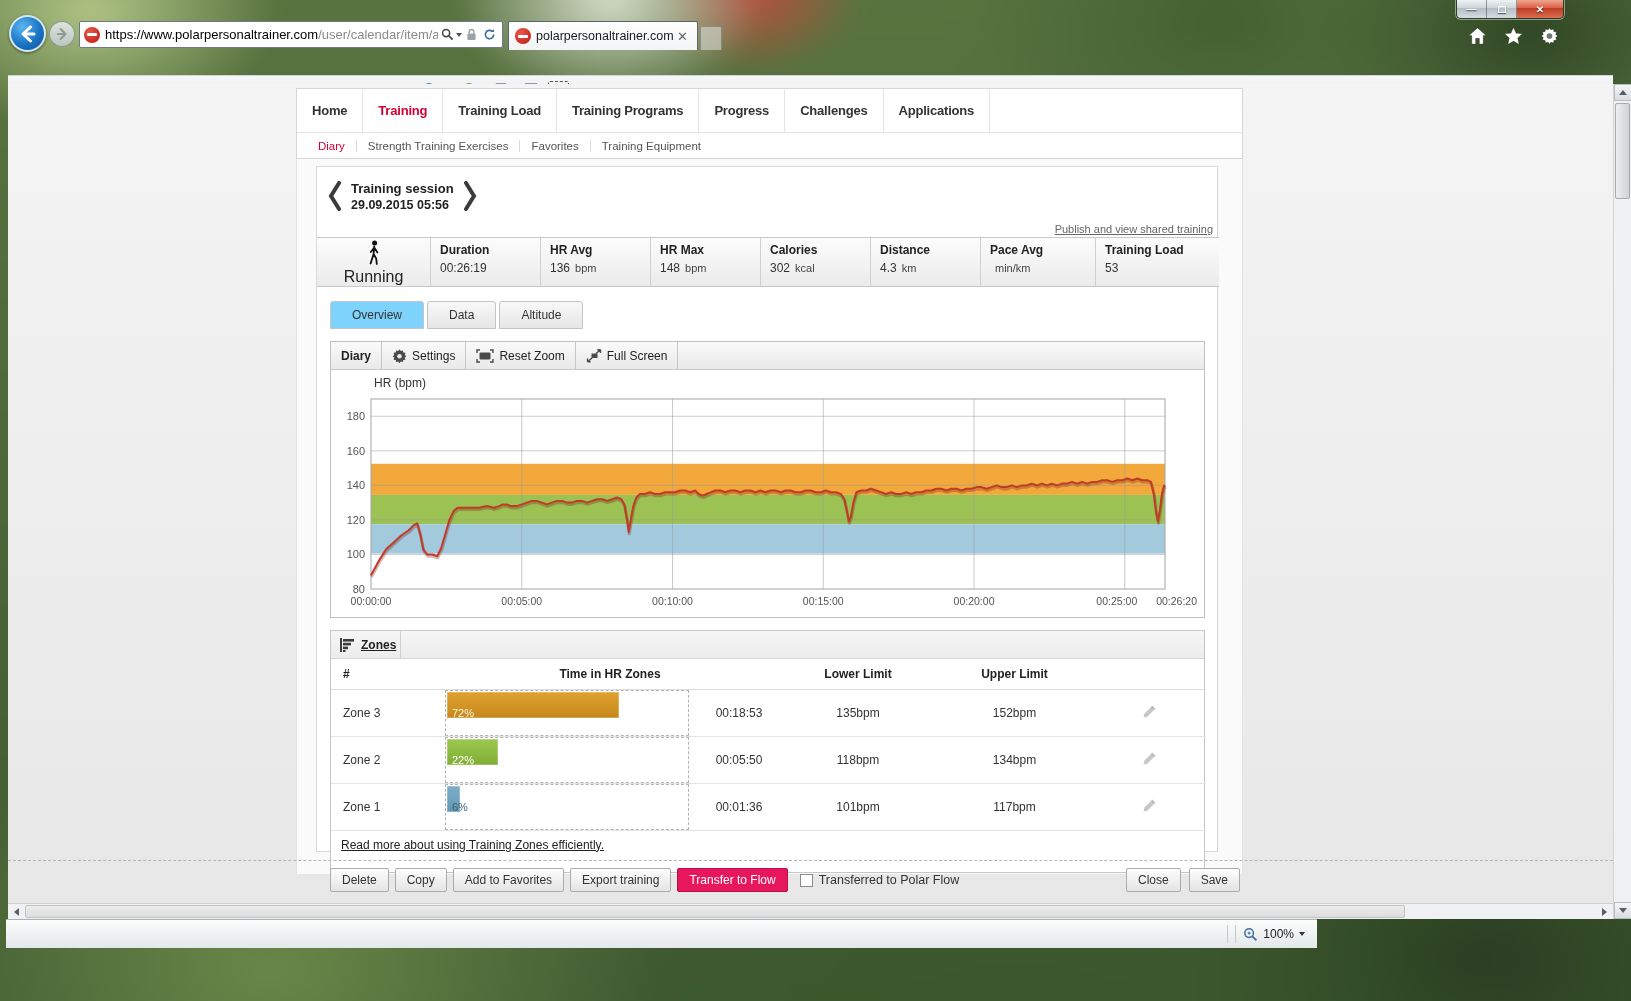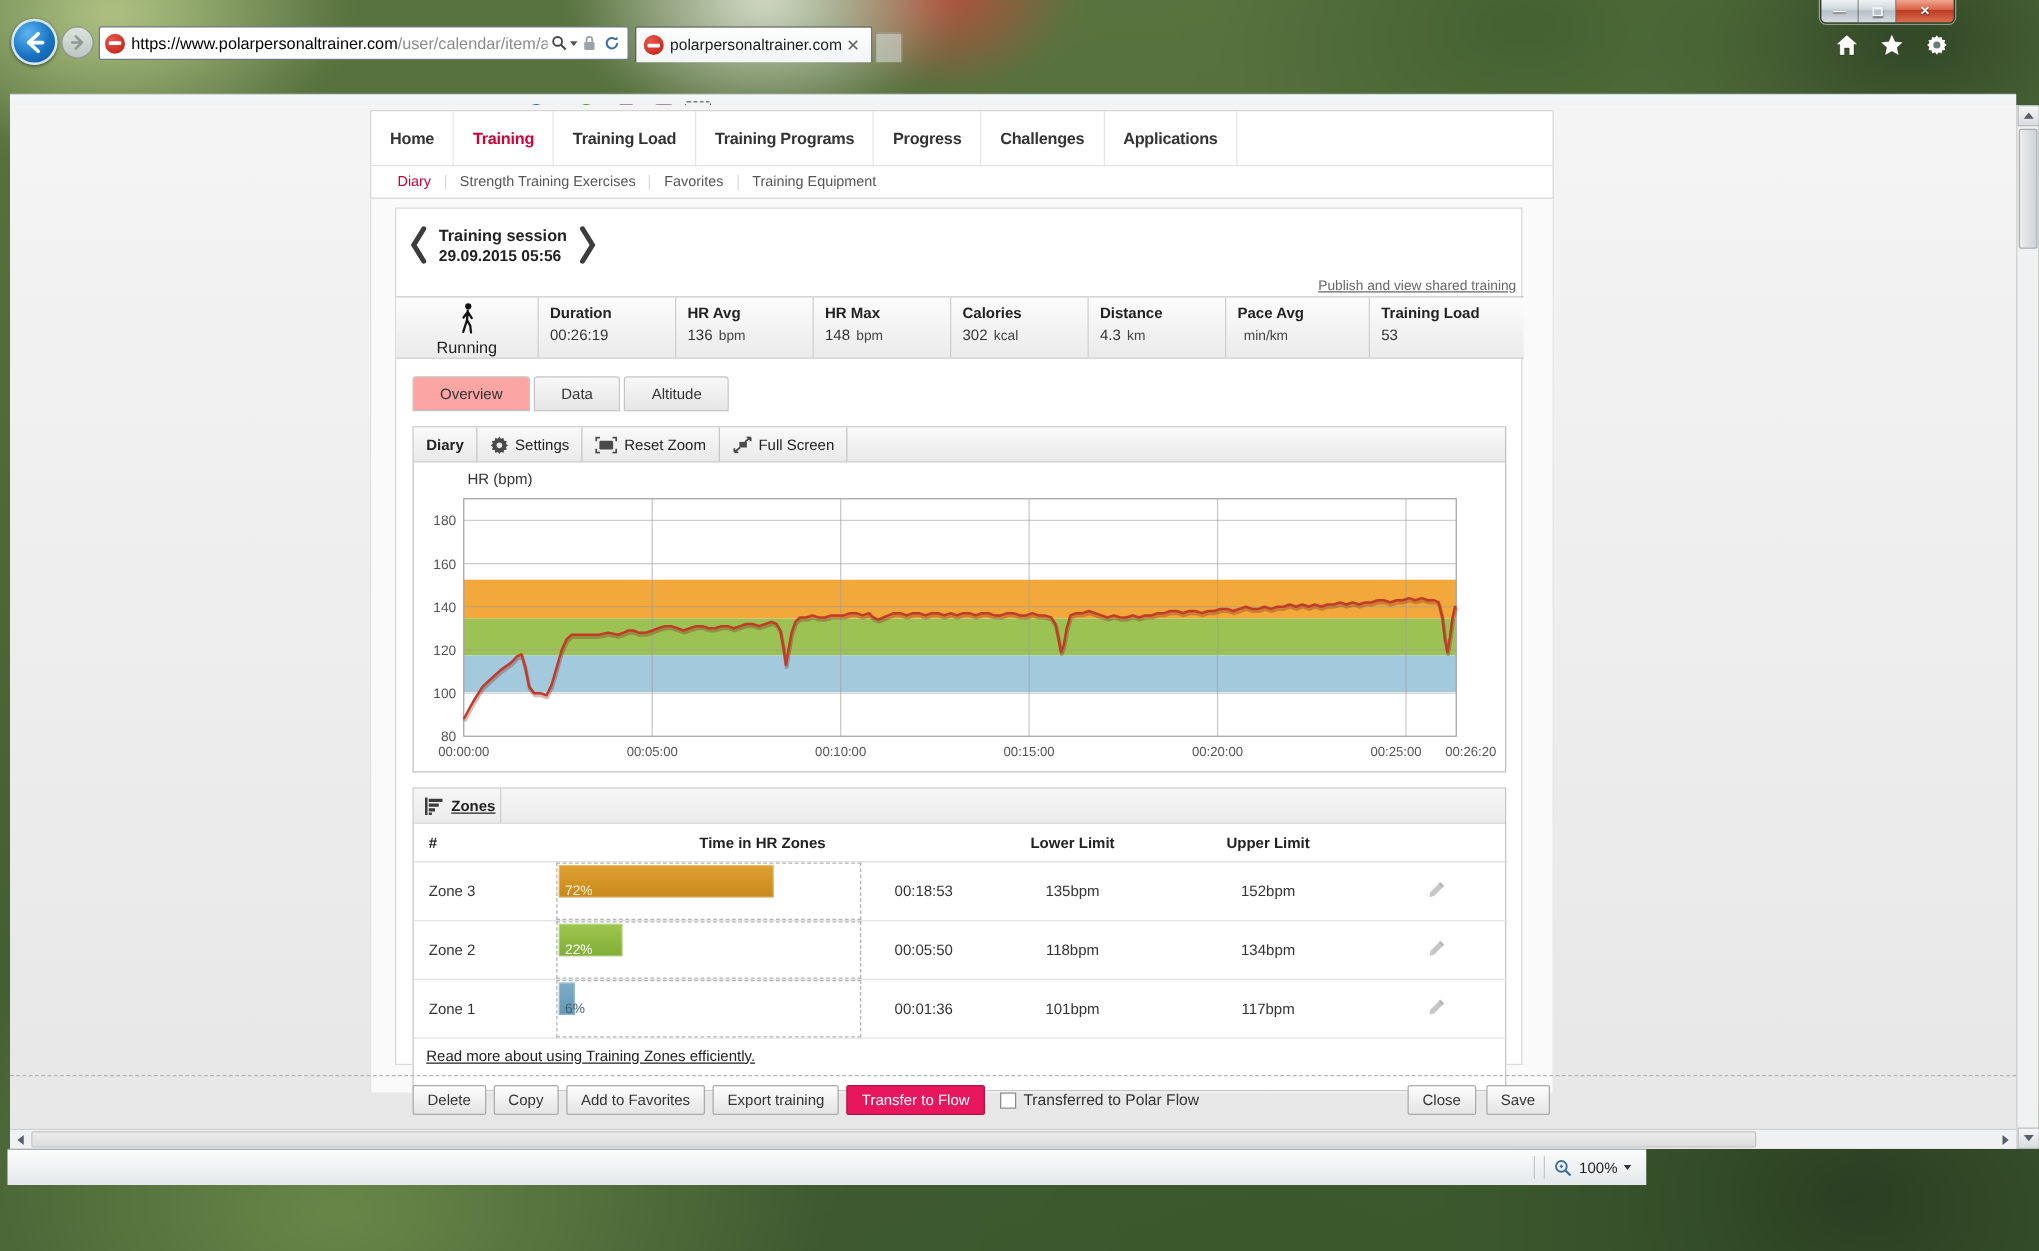--- a/index.html
+++ b/index.html
@@ -86,26 +86,26 @@
   .sess-date { font-size:12.5px; font-weight:bold; color:#222; margin-top:2px; }
   .publish-link { position:absolute; right:4px; top:56px; font-size:11px; color:#666; text-decoration:underline; }
   
   .summary { position:absolute; left:0; top:70px; width:902px; height:50px; display:flex;
     background:linear-gradient(#fcfcfc,#ebebeb); border-top:1px solid #c9c9c9; border-bottom:1px solid #c9c9c9; }
   .sum-cell { border-right:1px solid #cfcfcf; padding:5px 0 0 9px; }
   .sum-cell.first { flex:0 0 114px; display:flex; flex-direction:column; align-items:center; justify-content:center; padding:2px 0 0; }
   .sum-label { font-size:12px; font-weight:bold; color:#222; }
   .sum-value { font-size:12px; color:#333; margin-top:4px; }
   .sum-unit { font-size:11px; color:#444; margin-left:5px; }
-  .sport-label { font-size:13px; color:#222; margin-top:1px; }
+  .sport-label { font-size:16px; color:#222; margin-top:1px; }
   
   .tabs { position:absolute; left:13px; top:134px; display:flex; gap:3px; }
   .ptab { height:28px; line-height:26px; padding:0 21px; font-size:12px; color:#333;
     background:linear-gradient(#f8f8f8,#e6e6e6); border:1px solid #c5c5c5; border-radius:3px 3px 0 0; }
-  .ptab.active { background:#fca5a5; font-weight:normal; }
+  .ptab.active { background:#7dd3fc; font-weight:normal; }
   
   .chart-panel { position:absolute; left:13px; top:174px; width:875px; height:277px; border:1px solid #c0c0c0; background:#fff; }
   .chart-toolbar { height:28px; background:linear-gradient(#fafafa,#e9e9e9); border-bottom:1px solid #c9c9c9;
     display:flex; align-items:center; font-size:12px; color:#222; }
   .ct-item { display:flex; align-items:center; gap:5px; padding:0 10px; height:100%; border-right:1px solid #c6c6c6; }
   .ct-item.plain { font-weight:bold; }
   .chart-body { position:relative; width:873px; height:247px; }
   
   .zones-panel { position:absolute; left:13px; top:463px; width:875px; border:1px solid #c6c6c6; background:#fff; }
   .zones-head { height:28px; background:linear-gradient(#f6f6f6,#ececec); border-bottom:1px solid #d4d4d4; display:flex; }

